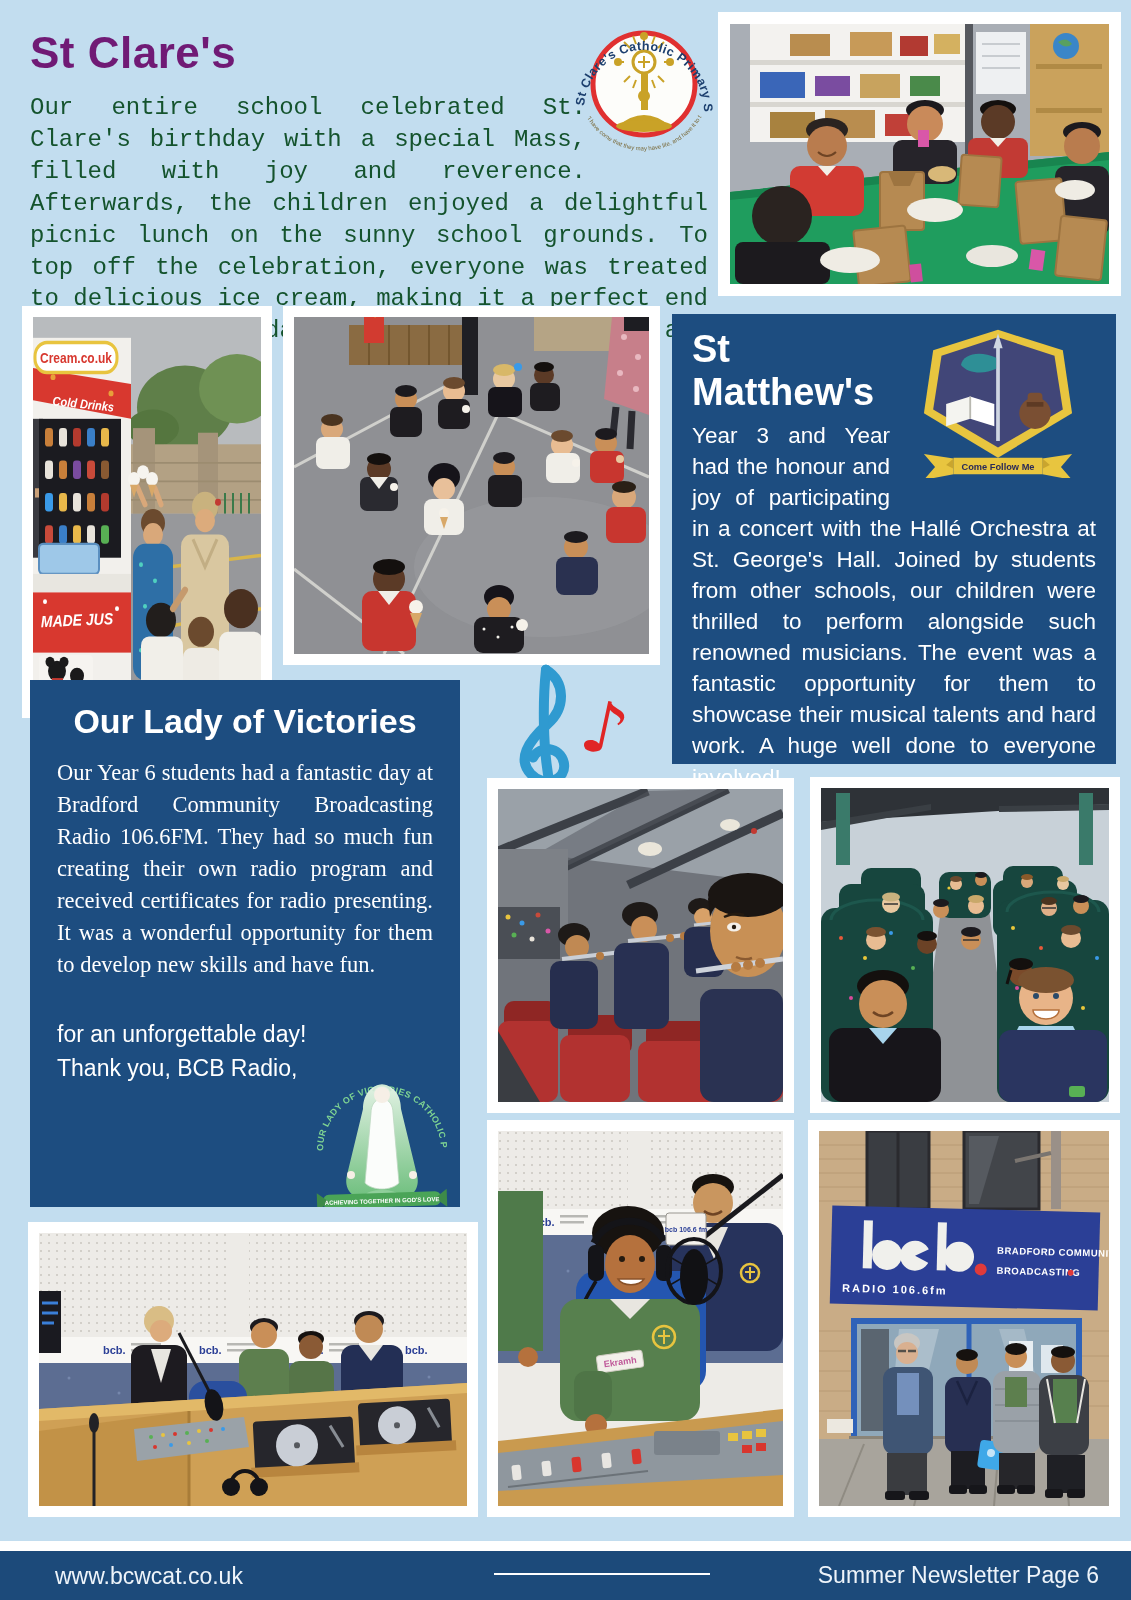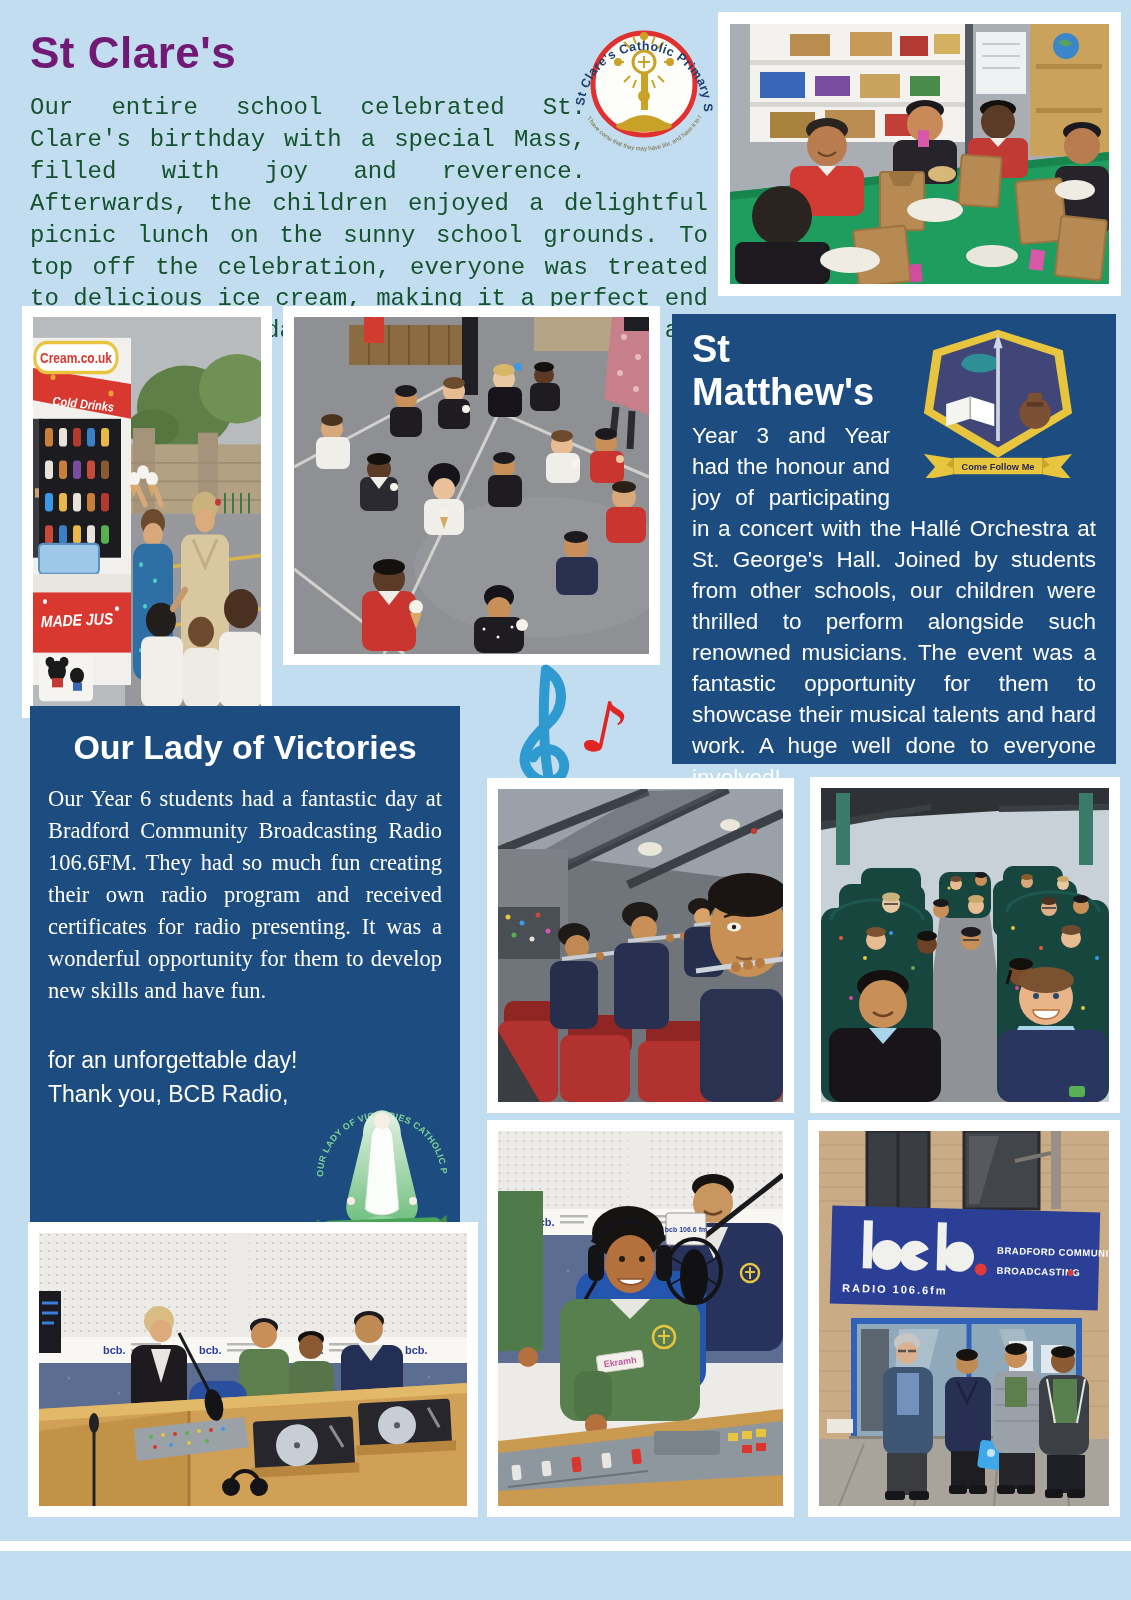--- a/index.html
+++ b/index.html
@@ -11,21 +11,21 @@
   h1,h2{margin:0;font-weight:bold;}
   #stclares-title{position:absolute;left:30px;top:28px;font-size:44px;color:#701a75;letter-spacing:.5px;}
   #stclares-para{position:absolute;left:30px;top:92px;width:678px;font-size:24px;line-height:1.33;
                  color:#14532d;text-align:justify;margin:0;font-family:Liberation Mono, monospace;}
   .logo-spacer{float:right;width:122px;height:72px;}
   #logo-stclares{position:absolute;left:556px;top:4px;width:172px;height:164px;}
   #box-stmatthews{left:672px;top:314px;width:444px;height:450px;padding:12px 20px 10px 20px;}
   #box-stmatthews h2{font-size:38px;margin:2px 0 6px 0;}
   #box-stmatthews p{margin:0;font-size:22.5px;line-height:1.38;text-align:justify;}
   .crest-float{float:right;width:196px;height:150px;margin:2px 0 6px 10px;}
-  #box-ourlady{left:30px;top:680px;width:430px;height:527px;padding:14px 18px;margin-top:26px;}
+  #box-ourlady{left:30px;top:680px;width:430px;height:527px;padding:14px 27px;}
   #box-ourlady h2{font-size:34px;text-align:center;margin:8px 0 16px 0;}
   #box-ourlady p{margin:0;font-size:22.5px;line-height:1.42;text-align:justify;font-family:Liberation Serif, serif;}
   .thanks{font-size:23px;line-height:1.5;margin-top:36px;width:312px;}
   #logo-ourlady{position:absolute;right:2px;bottom:0px;width:152px;height:150px;}
   #music-notes{position:absolute;left:493px;top:656px;width:188px;height:214px;}
   #footer-strip{position:absolute;left:0;top:1541px;width:1131px;height:10px;background:#ffffff;}
   #footer{position:absolute;left:0;top:1551px;width:1131px;height:49px;background:#1c4a7a;color:#eef4fa;}
   #footer .site{position:absolute;left:55px;top:12px;font-size:23px;}
   #footer .rule{position:absolute;left:494px;top:22px;width:216px;height:2px;background:#ffffff;}
   #footer .pagelabel{position:absolute;right:32px;top:11px;font-size:23px;}
@@ -872,14 +872,19 @@
           <rect x="178" y="354" width="18" height="9" rx="3"></rect>
             <rect x="198" y="354" width="18" height="9" rx="3"></rect>
           <rect x="226" y="358" width="18" height="9" rx="3"></rect>
             <rect x="248" y="358" width="18" height="9" rx="3"></rect>
         </g>
       </g>
     </svg>
   </figure>
 
   <div id="footer-strip"></div>
+  <div id="footer">
+    <span class="site">www.bcwcat.co.uk</span>
+    <div class="rule"></div>
+    <span class="pagelabel">Summer Newsletter Page 6</span>
+  </div>
 
 </div>
 
 </body></html>

